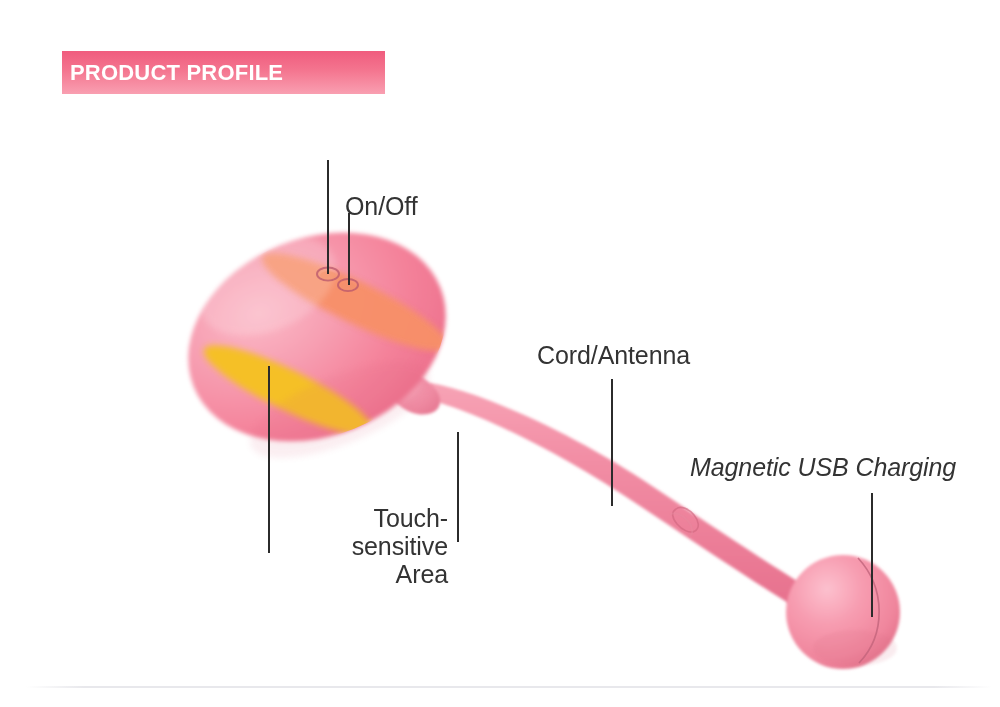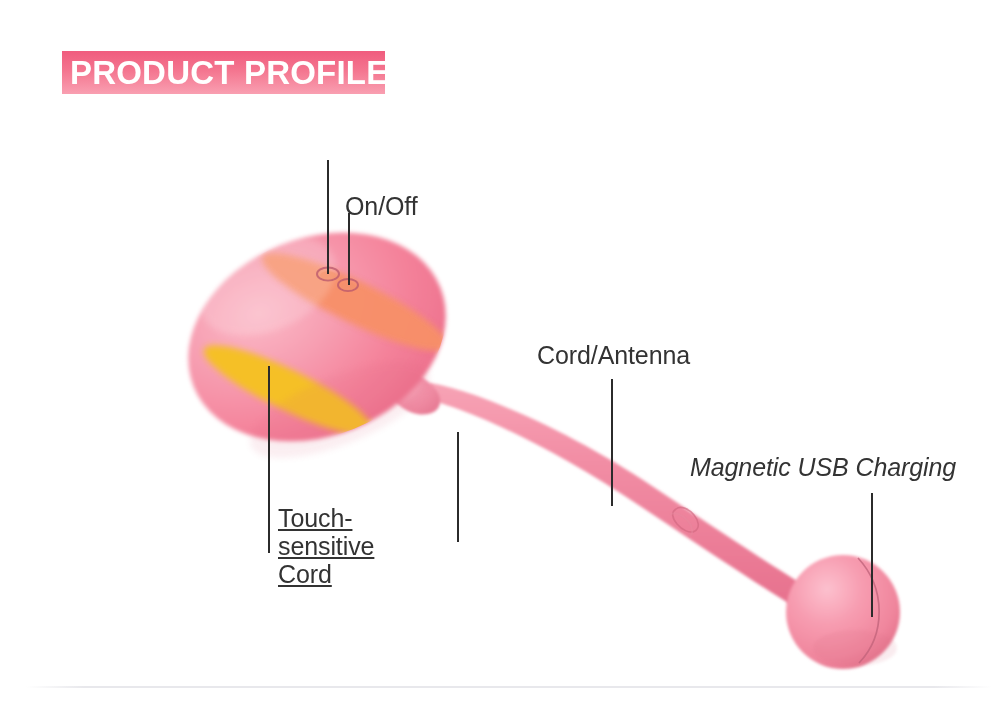--- a/index.html
+++ b/index.html
@@ -29,42 +29,41 @@
     box-sizing: border-box;
   }
   #title-text {
     position: absolute;
     left: 70px;
     top: 52px;
     width: 330px;
     height: 41px;
     line-height: 41px;
     color: #ffffff;
-    font-size: 33px;
+    font-size: 22px;
     font-weight: bold;
     letter-spacing: 0.2px;
     white-space: nowrap;
     font-family: "Liberation Sans", sans-serif;
   }
 
   
   .callout-label {
     position: absolute;
     color: #333333;
     font-size: 25px;
     font-weight: normal;
     white-space: nowrap;
     font-family: "Liberation Sans", sans-serif;
     letter-spacing: -0.1px;
   }
   .callout-label.two-line {
     white-space: normal;
-    text-align: left;
+    text-align: right;
     line-height: 1.12;
-    text-decoration: underline;
   }
 
   
   .leader {
     position: absolute;
     background: #2b2b2b;
     width: 2px;
   }
 
   
@@ -203,21 +202,21 @@
     </g>
   </svg>
 
   <div class="leader" style="left:327px; top:160px; height:114px;"></div>
 
   <div class="callout-label" style="left:345px; top:192px;">On/Off</div>
   <div class="leader" style="left:348px; top:213px; height:72px;"></div>
 
   <div class="callout-label two-line" style="left:278px; top:504px; width:170px;">
     <span>Touch-sensitive</span><br>
-    <span>Cord</span>
+    <span>Area</span>
   </div>
   <div class="leader" style="left:268px; top:366px; height:187px;"></div>
   <div class="leader" style="left:457px; top:432px; height:110px;"></div>
 
   <div class="callout-label" style="left:537px; top:341px;">Cord/Antenna</div>
   <div class="leader" style="left:611px; top:379px; height:127px;"></div>
 
   <div class="callout-label" style="left:690px; top:453px;font-style:italic;">Magnetic USB Charging</div>
   <div class="leader" style="left:871px; top:493px; height:124px;"></div>
 

